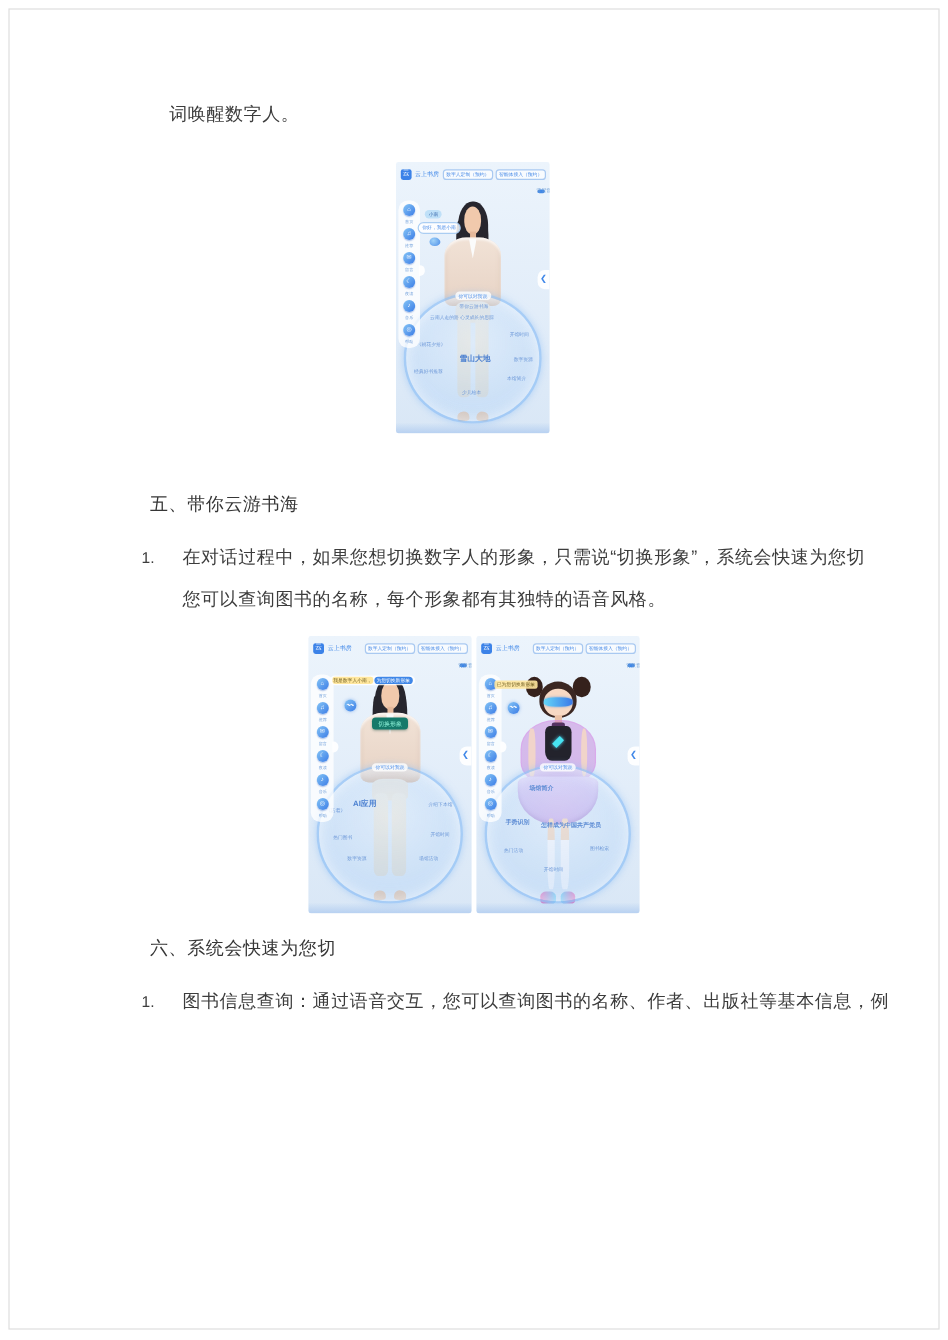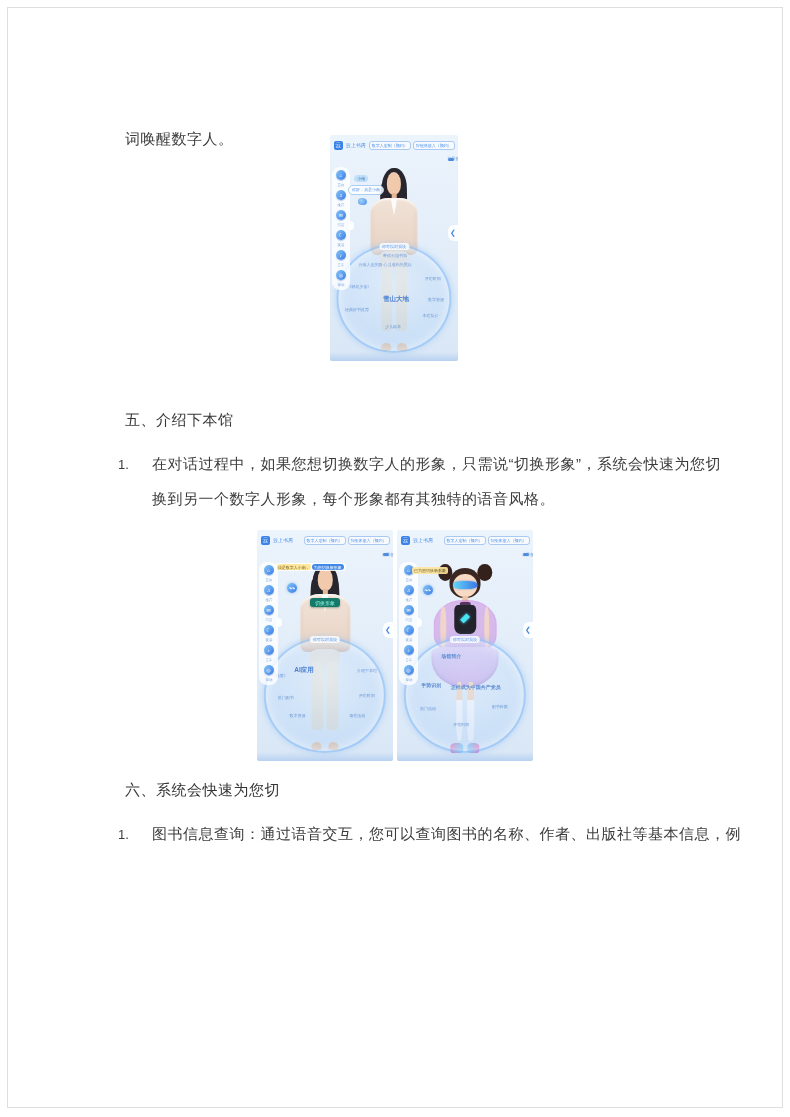--- a/index.html
+++ b/index.html
@@ -104,21 +104,21 @@
   .avg .glegR{right:38%;top:62.5%;width:8.5%;height:31%;background:linear-gradient(180deg,#f2d9c6 0 30%,#f7f7fb 30% 100%);border-radius:30%;}
   .avg .snkL{left:30%;bottom:0;width:17%;height:5%;background:linear-gradient(90deg,#f06ab8,#6fd0f4);border-radius:40% 40% 30% 30%;}
   .avg .snkR{right:30%;bottom:0;width:17%;height:5%;background:linear-gradient(90deg,#6fd0f4,#f06ab8);border-radius:40% 40% 30% 30%;}
 </style>
 </head>
 <body>
 
 <div id="page">
   <div class="frame"></div>
 
-  <div class="doc-line" style="left:125px;top:86px;margin-top:44px;">词唤醒数字人。</div>
+  <div class="doc-line" style="left:141px;top:86px;">词唤醒数字人。</div>
 
   <div class="shot" style="left:330px;top:135px;width:128px;height:226px;">
     <div class="hdr-logo">云</div>
     <div class="hdr-brand">云上书房</div>
     <div class="hdr-btns">
       <span class="pill">数字人定制（预约）</span>
       <span class="pill">智能体接入（预约）</span>
     </div>
     <div class="music"><span>背景音乐</span><span class="tog"></span></div>
 
@@ -167,24 +167,24 @@
       <span class="wl" style="right:8%;top:28%;">开馆时间</span>
       <span class="wl" style="right:5%;top:48%;">数字资源</span>
       <span class="wl" style="right:10%;top:64%;">本馆简介</span>
       <span class="wl" style="left:42%;top:74%;">少儿绘本</span>
     </div>
 
     <div class="collapse-tab">❮</div>
     <div class="floor"></div>
   </div>
 
-  <div class="heading" style="left:125px;top:411px;">五、介绍下本馆</div>
+  <div class="heading" style="left:125px;top:411px;">五、带你云游书海</div>
   <div class="li-num" style="left:118px;top:457px;">1.</div>
   <div class="doc-line" style="left:152px;top:455px;text-align:center;">在对话过程中，如果您想切换数字人的形象，只需说“切换形象”，系统会快速为您切</div>
-  <div class="doc-line" style="left:152px;top:490px;">换到另一个数字人形象，每个形象都有其独特的语音风格。</div>
+  <div class="doc-line" style="left:152px;top:490px;">您可以查询图书的名称，每个形象都有其独特的语音风格。</div>
 
   <div class="shot" style="left:257px;top:530px;width:136px;height:231px;">
     <div class="hdr-logo">云</div>
     <div class="hdr-brand">云上书房</div>
     <div class="hdr-btns">
       <span class="pill">数字人定制（预约）</span>
       <span class="pill">智能体接入（预约）</span>
     </div>
     <div class="music"><span>背景音乐</span><span class="tog"></span></div>
 

